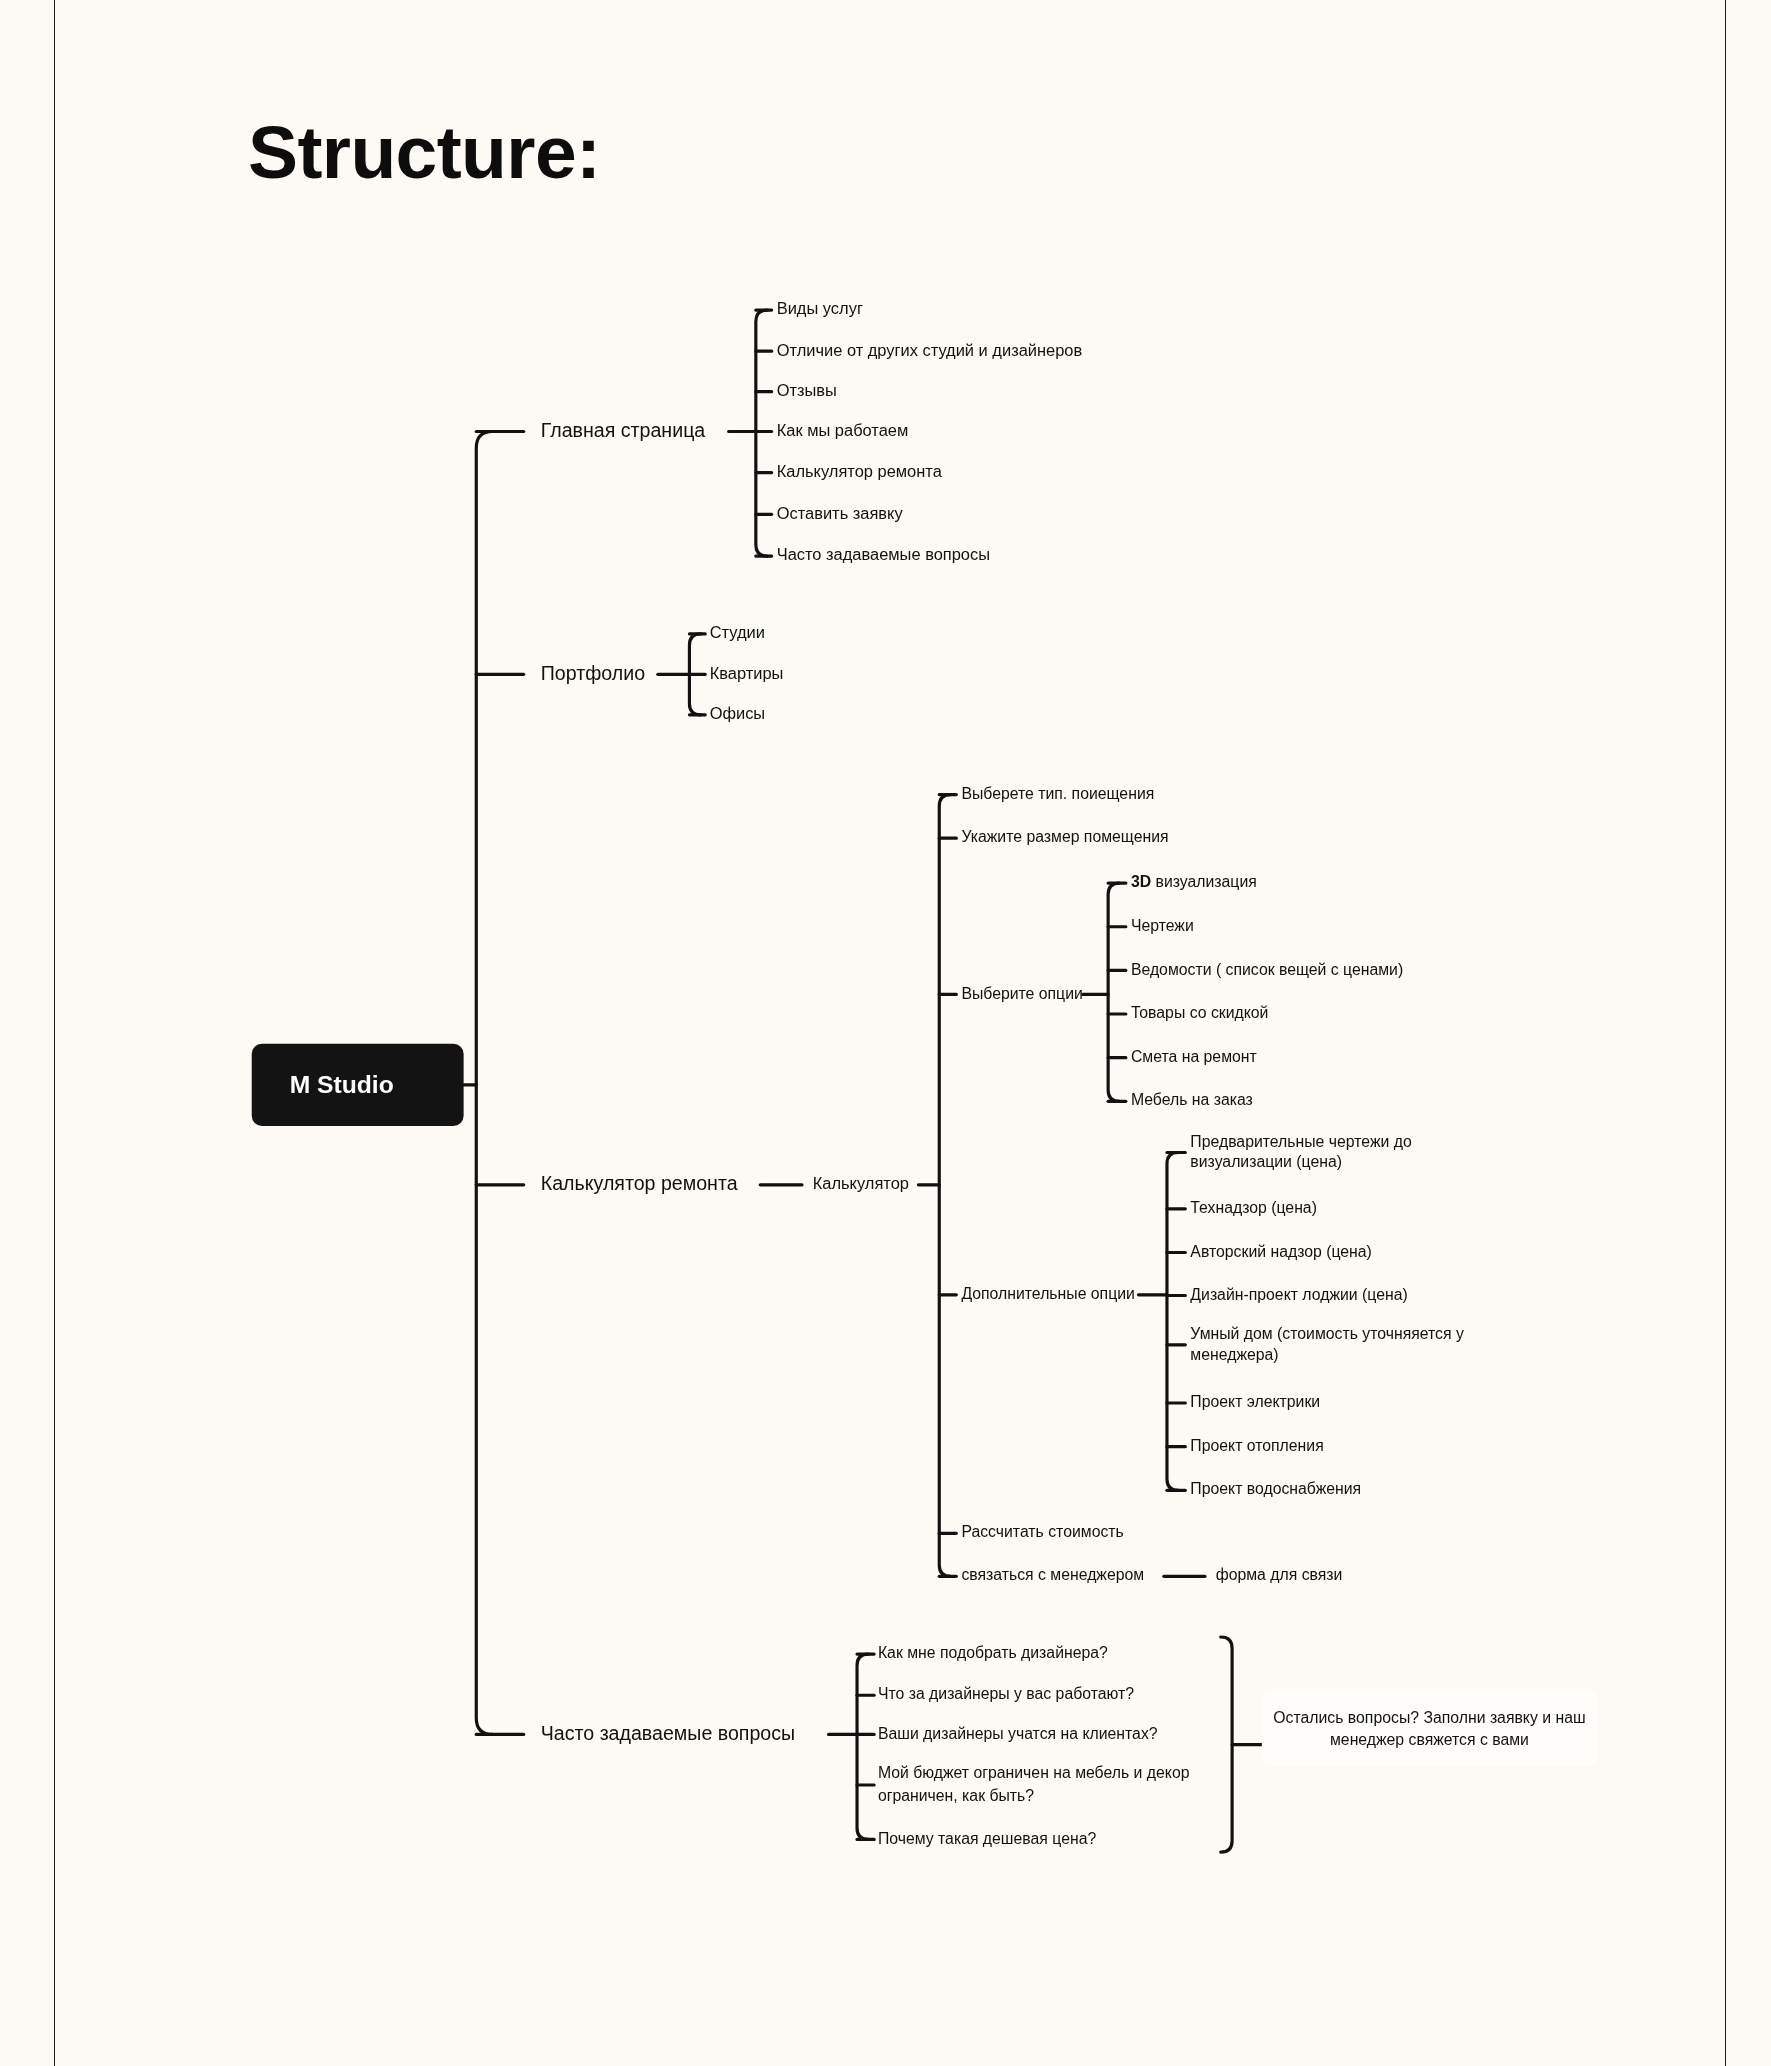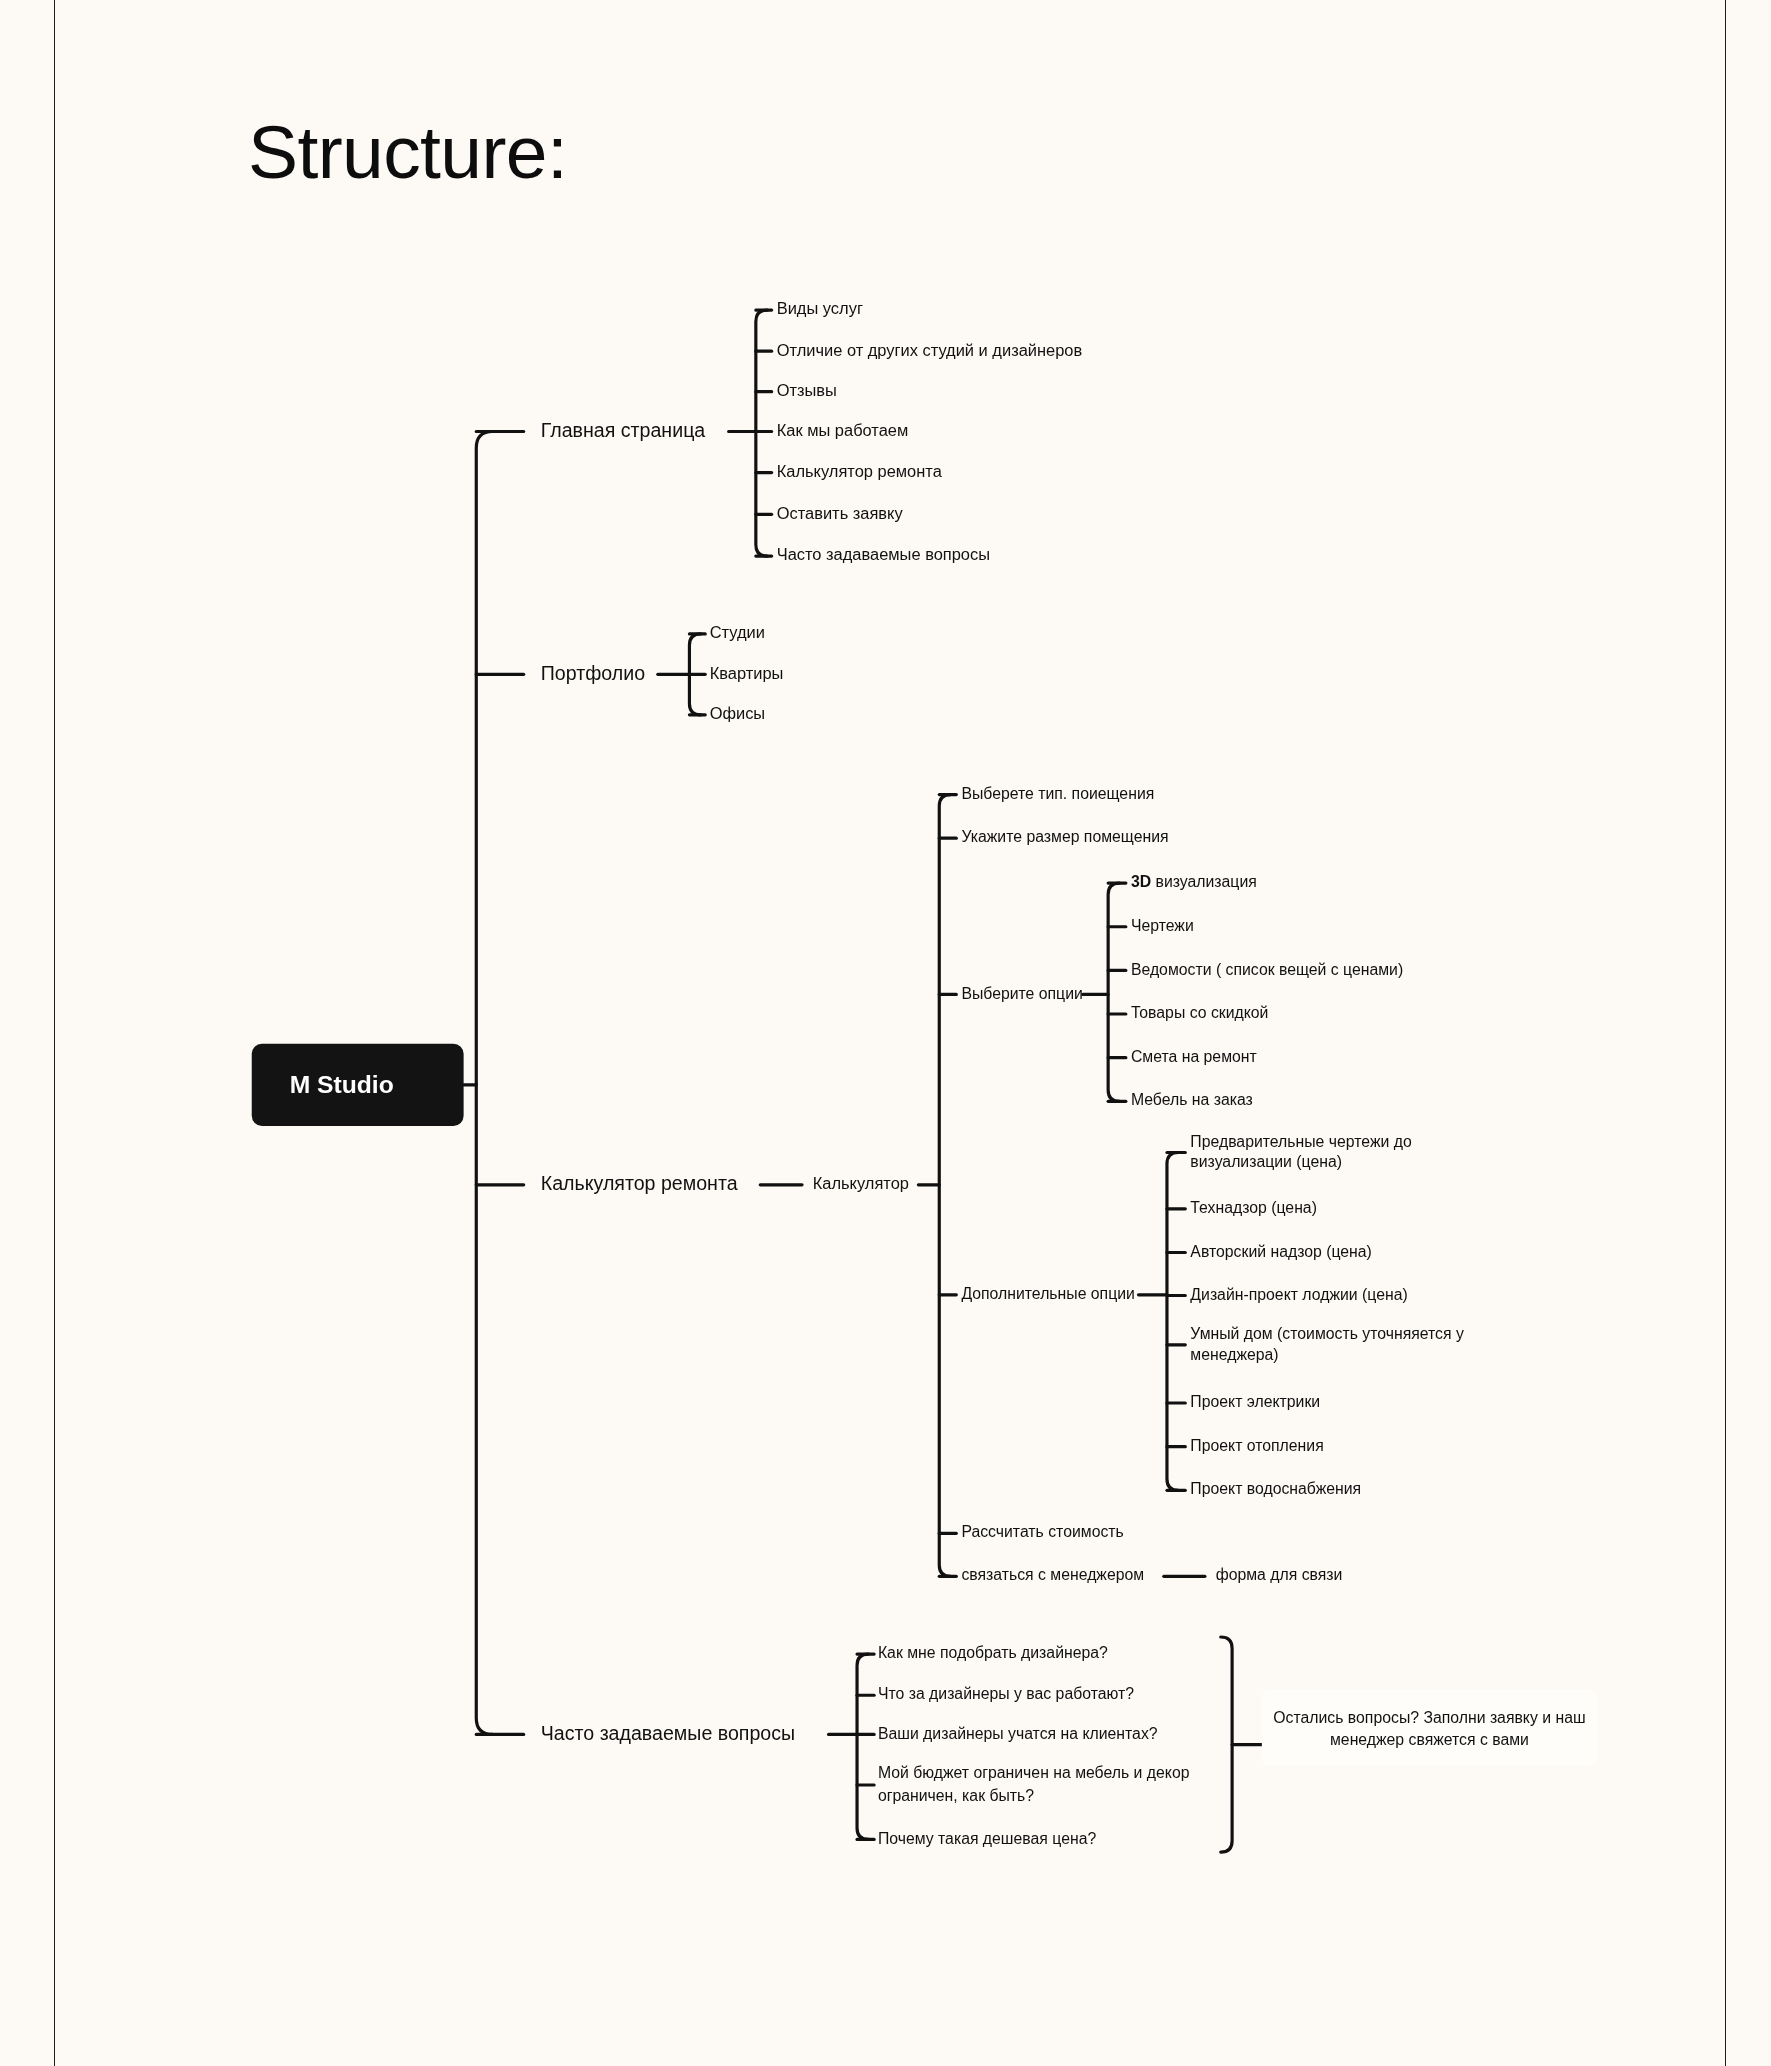--- a/index.html
+++ b/index.html
@@ -30,21 +30,21 @@
   }
   .page-rule.left  { left: 54px; }
   .page-rule.right { left: 1725px; }
 
   #title {
     position: absolute;
     left: 248px;
     top: 115px;
     font-size: 75px;
     line-height: 1.0;
-    font-weight: 400;
+    font-weight: 700;
     letter-spacing: -0.6px;
     color: #0d0d0d;
     white-space: nowrap;
     text-align: center;
   }
 
   #tree {
     position: absolute;
     left: 0;
     top: 0;

